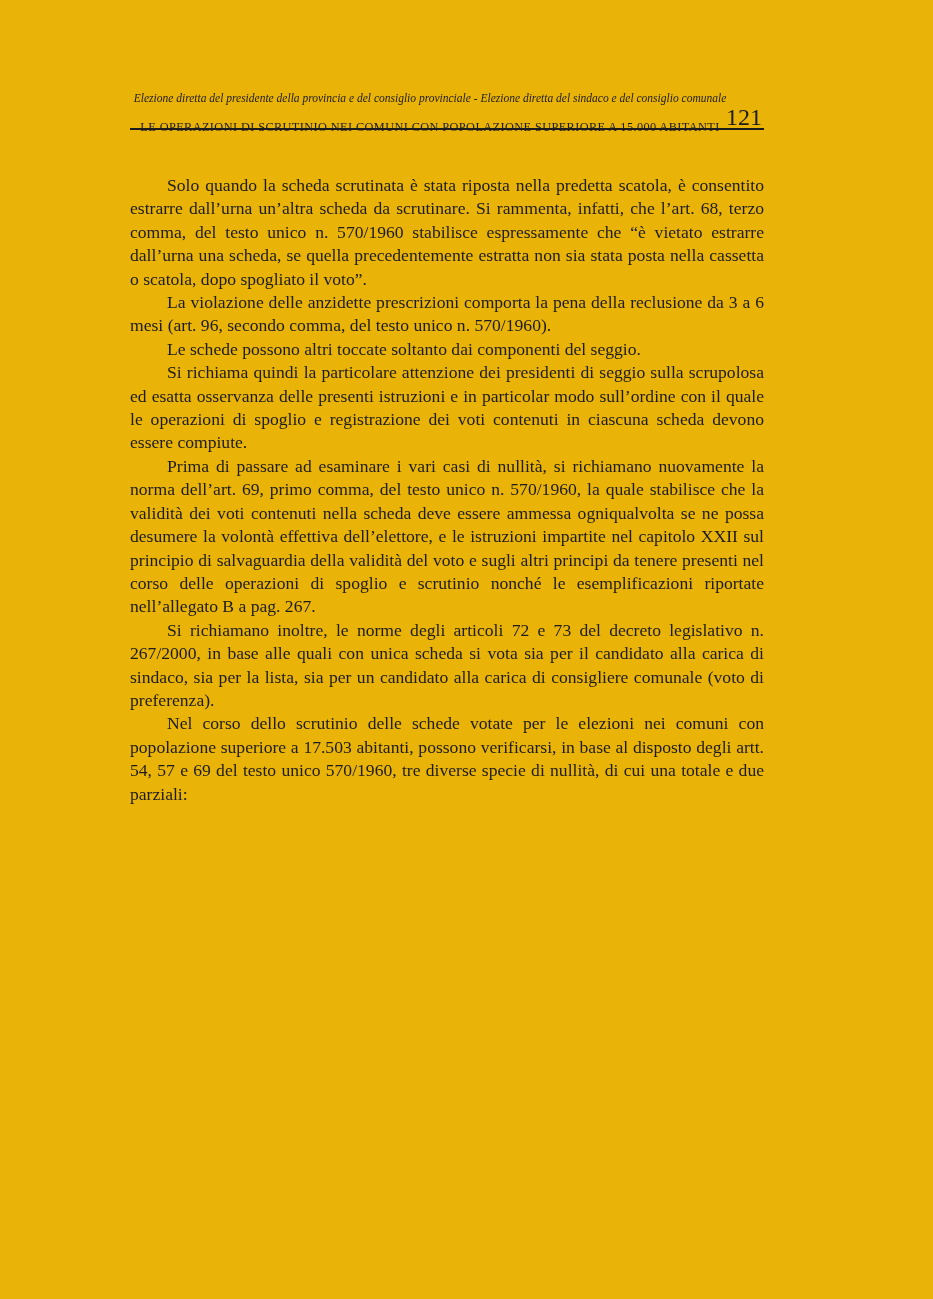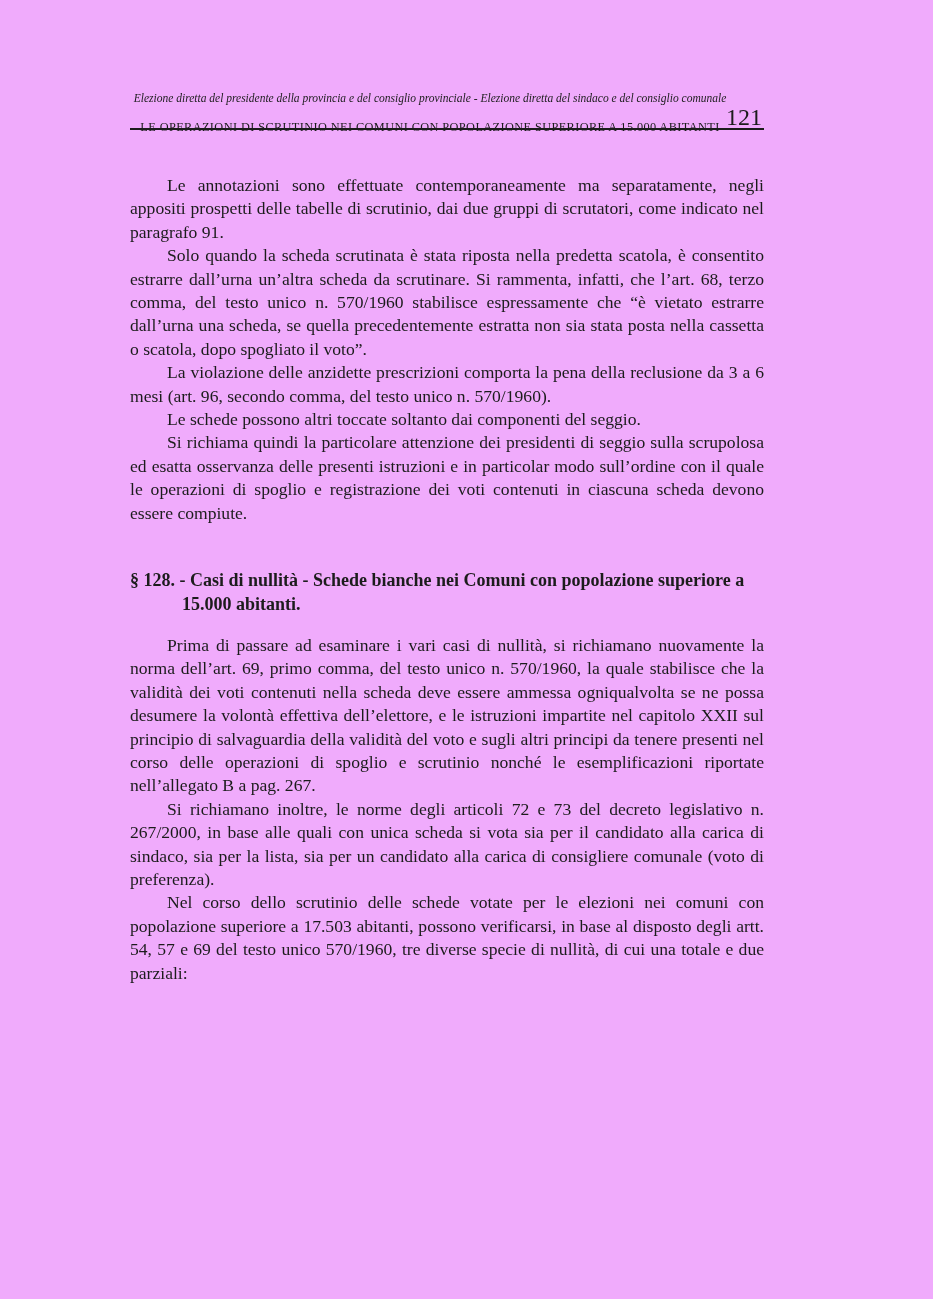--- a/index.html
+++ b/index.html
@@ -1,20 +1,20 @@
 <!DOCTYPE html>
 <html lang="it"><head>
 <meta charset="utf-8">
 <style>
   html, body { margin: 0; padding: 0; background: #ffffff; }
   .sheet {
     position: relative;
     width: 933px;
     height: 1299px;
-    background: #f0abfc;
+    background: #eab308;
     font-family: "Liberation Serif", serif;
     color: #1c1c1c;
     overflow: hidden;
   }
   .running-head {
     position: absolute;
     left: 130px;
     top: 92px;
     width: 634px;
   }
@@ -84,26 +84,24 @@
   <header class="running-head">
     <div class="head-lines">
       <div class="head-italic">Elezione diretta del presidente della provincia e del consiglio provinciale - Elezione diretta del sindaco e del consiglio comunale</div>
       <div class="head-caps">LE OPERAZIONI DI SCRUTINIO NEI COMUNI CON POPOLAZIONE SUPERIORE A 15.000 ABITANTI</div>
     </div>
     <div class="page-number">121</div>
     <div class="head-rule"></div>
   </header>
 
   <main class="body-text">
-    <p class="para">Le annotazioni sono effettuate contemporaneamente ma separatamente, negli appositi prospetti delle tabelle di scrutinio, dai due gruppi di scrutatori, come indicato nel paragrafo 91.</p>
     <p class="para">Solo quando la scheda scrutinata è stata riposta nella predetta scatola, è consentito estrarre dall’urna un’altra scheda da scrutinare. Si rammenta, infatti, che l’art. 68, terzo comma, del testo unico n. 570/1960 stabilisce espressamente che “è vietato estrarre dall’urna una scheda, se quella precedentemente estratta non sia stata posta nella cassetta o scatola, dopo spogliato il voto”.</p>
     <p class="para">La violazione delle anzidette prescrizioni comporta la pena della reclusione da 3 a 6 mesi (art. 96, secondo comma, del testo unico n. 570/1960).</p>
     <p class="para">Le schede possono altri toccate soltanto dai componenti del seggio.</p>
     <p class="para">Si richiama quindi la particolare attenzione dei presidenti di seggio sulla scrupolosa ed esatta osservanza delle presenti istruzioni e in particolar modo sull’ordine con il quale le operazioni di spoglio e registrazione dei voti contenuti in ciascuna scheda devono essere compiute.</p>
 
-    <h2 class="section-heading">§ 128. - Casi di nullità - Schede bianche nei Comuni con popolazione superiore a 15.000 abitanti.</h2>
 
     <p class="para">Prima di passare ad esaminare i vari casi di nullità, si richiamano nuovamente la norma dell’art. 69, primo comma, del testo unico n. 570/1960, la quale stabilisce che la validità dei voti contenuti nella scheda deve essere ammessa ogniqualvolta se ne possa desumere la volontà effettiva dell’elettore, e le istruzioni impartite nel capitolo XXII sul principio di salvaguardia della validità del voto e sugli altri principi da tenere presenti nel corso delle operazioni di spoglio e scrutinio nonché le esemplificazioni riportate nell’allegato B a pag. 267.</p>
     <p class="para">Si richiamano inoltre, le norme degli articoli 72 e 73 del decreto legislativo n. 267/2000, in base alle quali con unica scheda si vota sia per il candidato alla carica di sindaco, sia per la lista, sia per un candidato alla carica di consigliere comunale (voto di preferenza).</p>
     <p class="para">Nel corso dello scrutinio delle schede votate per le elezioni nei comuni con popolazione superiore a 17.503 abitanti, possono verificarsi, in base al disposto degli artt. 54, 57 e 69 del testo unico 570/1960, tre diverse specie di nullità, di cui una totale e due parziali:</p>
   </main>
 
 </div>
 
 </body></html>

